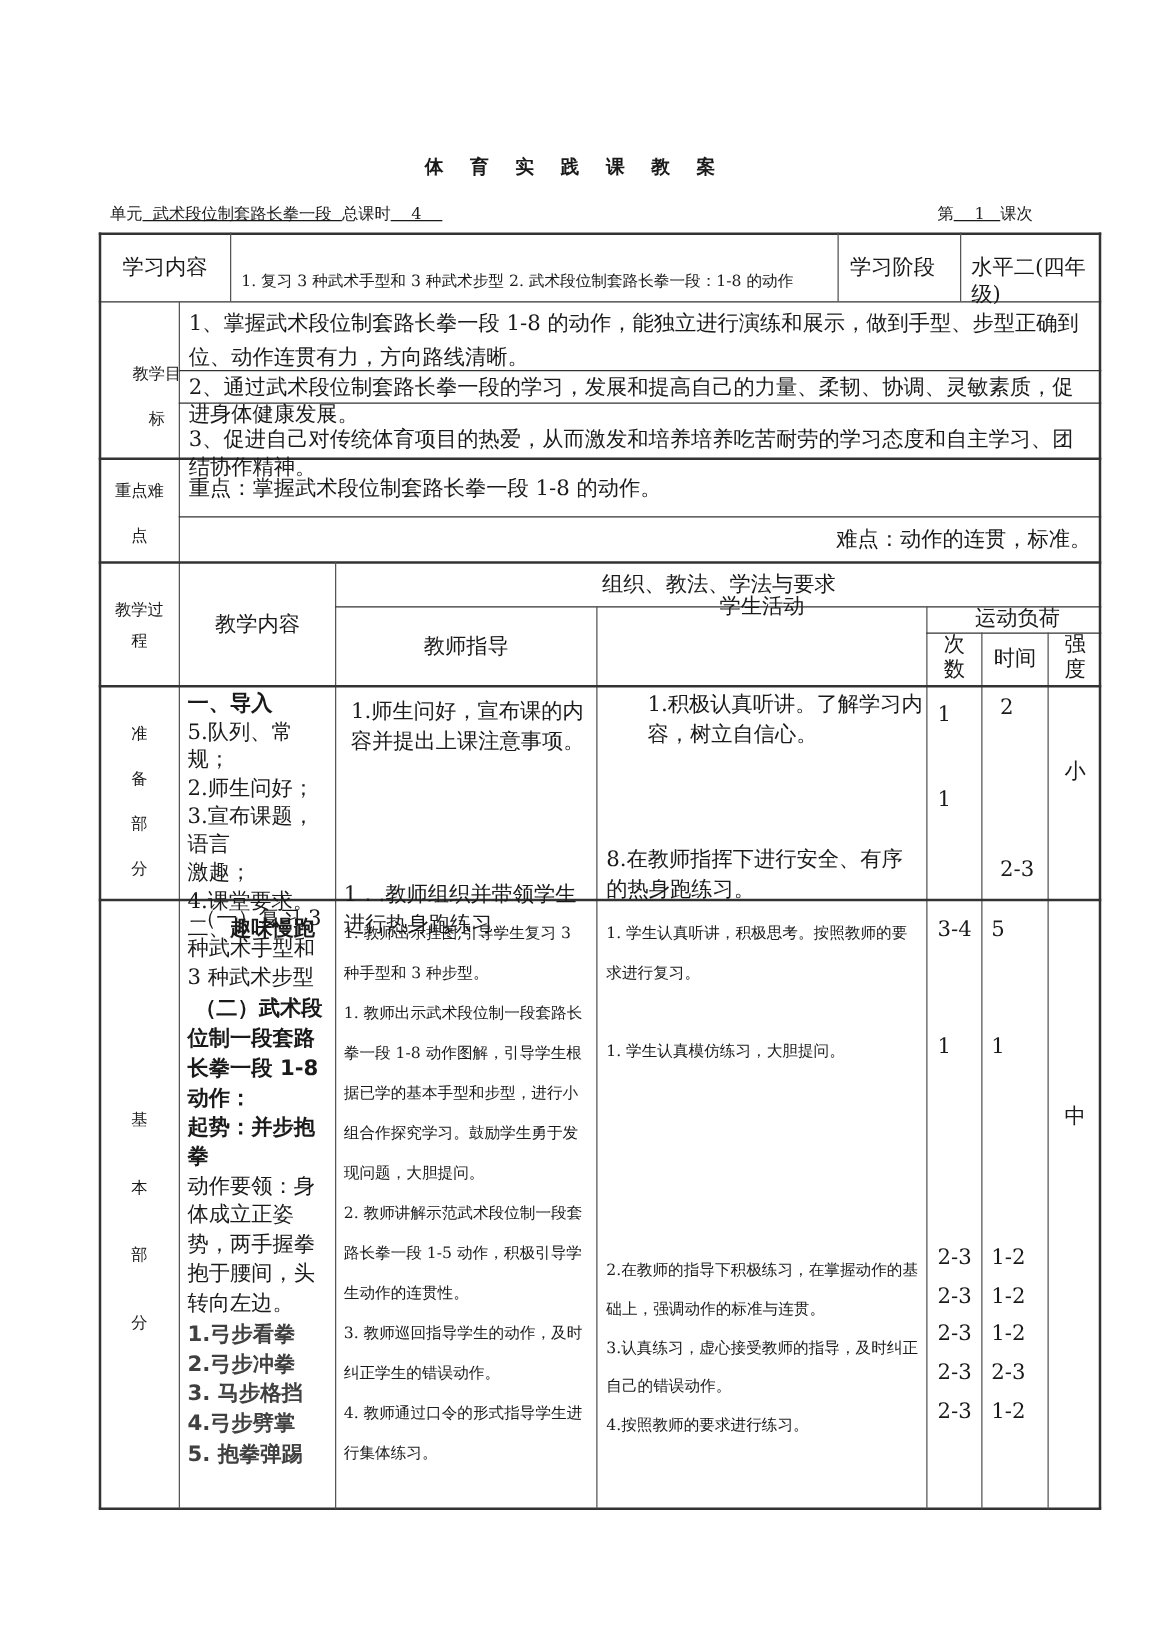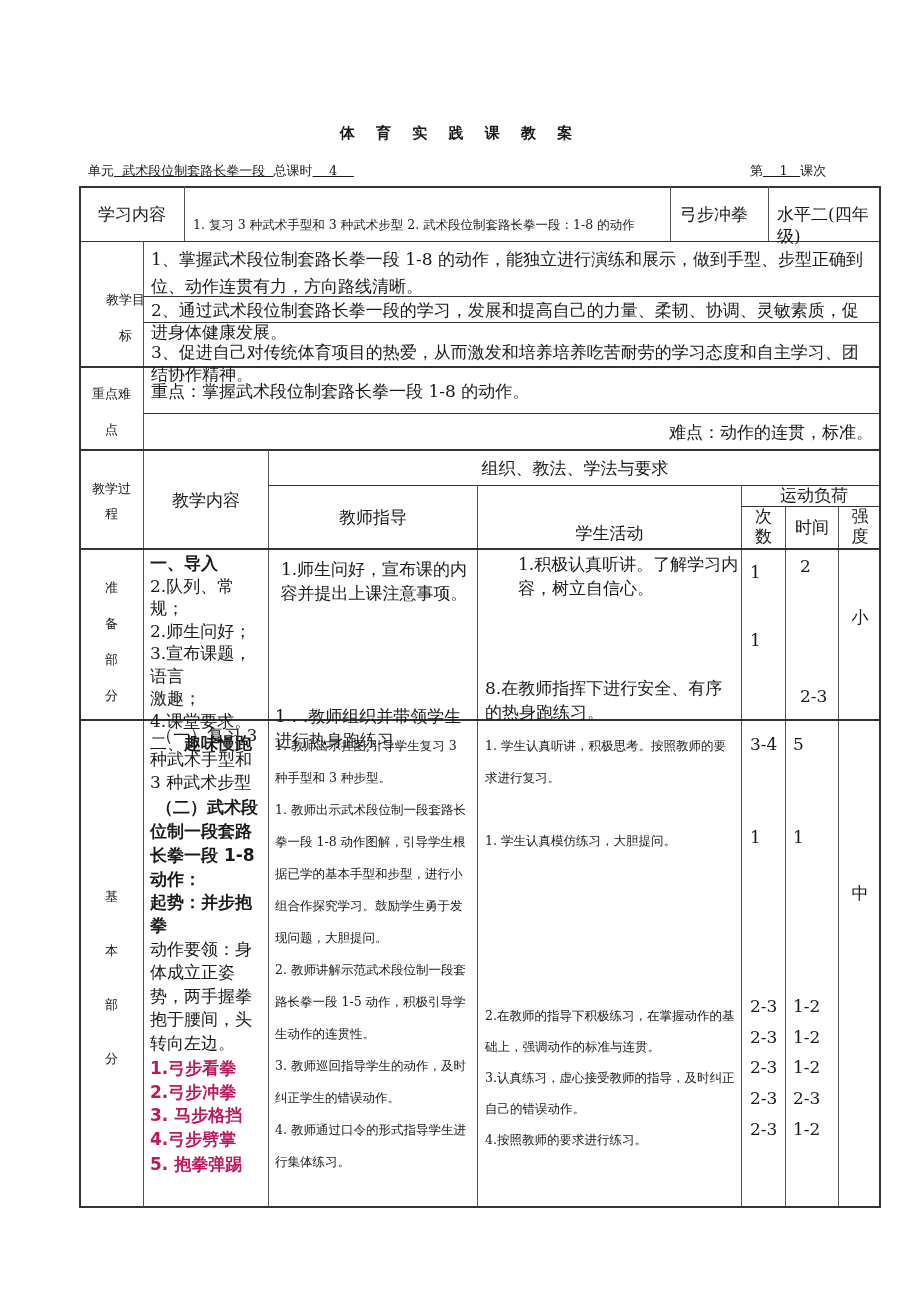--- a/index.html
+++ b/index.html
@@ -11,21 +11,21 @@
   .meta { top: 162px; font-size: 13px; }
   .u { text-decoration: underline; white-space: pre; }
   .line-h { position: absolute; height: 0; border-top: 1px solid #333; }
   .line-h.thick { border-top: 2px solid #333; }
   .line-v { position: absolute; width: 0; border-left: 1px solid #555; }
   .line-v.thick { border-left: 2px solid #333; }
   .cell { position: absolute; font-size: 17px; line-height: 22px; }
   .center { text-align: center; }
   .small { font-size: 12.5px; }
   .bold { font-weight: bold; font-family: "DejaVu Sans", sans-serif; }
-  .red { color: #be185d; font-weight: bold; font-family: "DejaVu Sans", sans-serif; }
+  .red { color: #404040; font-weight: bold; font-family: "DejaVu Sans", sans-serif; }
   .vtext { text-align: center; font-size: 13px; }
 </style>
 </head>
 <body>
 
 <div class="abs title">体 育 实 践 课 教 案</div>
 
 <div class="abs meta" style="left:88px;">
   <span>单元</span><span class="u">  武术段位制套路长拳一段  </span><span>总课时</span><span class="u">    4    </span>
 </div>
@@ -60,21 +60,21 @@
   <div class="line-h" style="left:741px; width:140px; top:506px;"></div>
   <div class="line-v" style="left:785px; top:506px; height:701px;"></div>
   <div class="line-v" style="left:838px; top:506px; height:701px;"></div>
   <div class="line-h thick" style="left:79px; width:802px; top:548px;"></div>
 
   <div class="line-h thick" style="left:79px; width:802px; top:719px;"></div>
 </div>
 
 <div class="cell center" style="left:80px; width:104px; top:203px;">学习内容</div>
 <div class="cell small" style="left:193px; width:480px; top:214px;">1. 复习 3 种武术手型和 3 种武术步型 2. 武术段位制套路长拳一段：1-8 的动作</div>
-<div class="cell" style="left:680px; width:88px; top:203px;">弓步冲拳</div>
+<div class="cell" style="left:680px; width:88px; top:203px;">学习阶段</div>
 <div class="cell" style="left:777px; width:104px; top:203px;">水平二(四年级)</div>
 
 <div class="cell vtext" style="left:94px; width:63px; top:282px; line-height:36px;">
   <div>教学目</div>
   <div>标</div>
 </div>
 <div class="cell" style="left:151px; width:722px; top:246px; line-height:27px;">1、掌握武术段位制套路长拳一段 1-8 的动作，能独立进行演练和展示，做到手型、步型正确到位、动作连贯有力，方向路线清晰。</div>
 <div class="cell" style="left:151px; width:722px; top:299px;">2、通过武术段位制套路长拳一段的学习，发展和提高自己的力量、柔韧、协调、灵敏素质，促进身体健康发展。</div>
 <div class="cell" style="left:151px; width:722px; top:341px;">3、促进自己对传统体育项目的热爱，从而激发和培养培养吃苦耐劳的学习态度和自主学习、团结协作精神。</div>
 
@@ -86,41 +86,41 @@
 <div class="cell" style="left:151px; width:722px; top:421px;text-align:right;">难点：动作的连贯，标准。</div>
 
 <div class="cell vtext" style="left:80px; width:63px; top:476px; line-height:25px;">
   <div>教学过</div>
   <div>程</div>
 </div>
 <div class="cell center" style="left:144px; width:124px; top:489px;">教学内容</div>
 <div class="cell center" style="left:269px; width:612px; top:457px;">组织、教法、学法与要求</div>
 <div class="cell center" style="left:478px; width:-1px;"></div>
 <div class="cell center" style="left:269px; width:208px; top:506px;">教师指导</div>
-<div class="cell center" style="left:478px; width:263px; top:522px;">学生活动</div>
+<div class="cell center" style="left:478px; width:263px; top:476px;font-family:Liberation Mono, monospace;">学生活动</div>
 <div class="cell center" style="left:709px; width:139px; top:484px;text-align:right;">运动负荷</div>
 <div class="cell center" style="left:742px; width:43px; top:506px; line-height:20px;">
   <div>次</div>
   <div>数</div>
 </div>
 <div class="cell center" style="left:786px; width:52px; top:516px;">时间</div>
 <div class="cell center" style="left:839px; width:42px; top:506px; line-height:20px;">
   <div>强</div>
   <div>度</div>
 </div>
 
 <div class="cell vtext" style="left:80px; width:63px; top:570px; line-height:36px;">
   <div>准</div>
   <div>备</div>
   <div>部</div>
   <div>分</div>
 </div>
 <div class="cell" style="left:150px; width:115px; top:552px; line-height:22.5px;">
   <div class="bold">一、导入</div>
-  <div>2.队列、常规；</div>
+  <div>5.队列、常规；</div>
   <div>2.师生问好；</div>
   <div>3.宣布课题，语言</div>
   <div>激趣；</div>
   <div>4.课堂要求。</div>
   <div><span>二、</span><span class="bold">趣味慢跑</span></div>
 </div>
 <div class="cell" style="left:275px; width:198px; top:557px; line-height:24px;text-align:center;">1.师生问好，宣布课的内容并提出上课注意事项。</div>
 <div class="cell" style="left:275px; width:198px; top:704px; line-height:24px;">1．.教师组织并带领学生进行热身跑练习。</div>
 <div class="cell" style="left:485px; width:252px; top:552px; line-height:24px;margin-left:33px;">1.积极认真听讲。了解学习内容，树立自信心。</div>
 <div class="cell" style="left:485px; width:252px; top:676px; line-height:24px;">8.在教师指挥下进行安全、有序的热身跑练习。</div>

